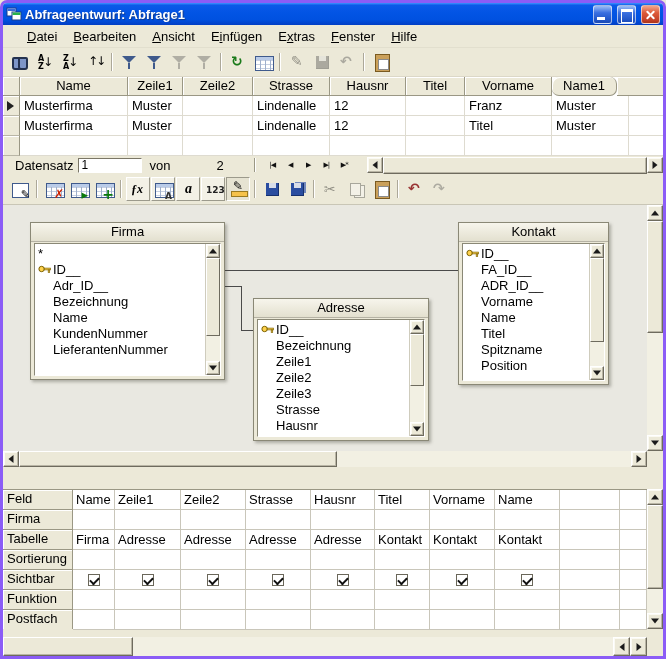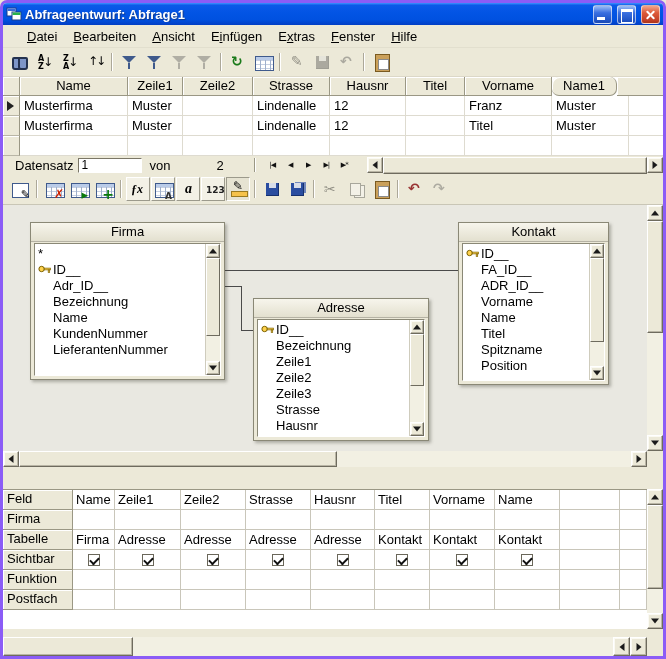--- a/index.html
+++ b/index.html
@@ -562,20 +562,33 @@
           <div class="qg-cell" style="width: 65px;">Adresse</div>
           <div class="qg-cell" style="width: 65px;">Adresse</div>
           <div class="qg-cell" style="width: 64px;">Adresse</div>
           <div class="qg-cell" style="width: 55px;">Kontakt</div>
           <div class="qg-cell" style="width: 65px;">Kontakt</div>
           <div class="qg-cell" style="width: 65px;">Kontakt</div>
           <div class="qg-cell" style="width: 60px;"></div>
           <div class="qg-cell" style="width: 27px;"></div>
         </div>
         <div class="qg-row">
+          <div class="qg-label">Sortierung</div>
+          <div class="qg-cell" style="width: 42px;"></div>
+          <div class="qg-cell" style="width: 66px;"></div>
+          <div class="qg-cell" style="width: 65px;"></div>
+          <div class="qg-cell" style="width: 65px;"></div>
+          <div class="qg-cell" style="width: 64px;"></div>
+          <div class="qg-cell" style="width: 55px;"></div>
+          <div class="qg-cell" style="width: 65px;"></div>
+          <div class="qg-cell" style="width: 65px;"></div>
+          <div class="qg-cell" style="width: 60px;"></div>
+          <div class="qg-cell" style="width: 27px;"></div>
+        </div>
+        <div class="qg-row">
           <div class="qg-label">Sichtbar</div>
           <div class="qg-cell" style="width: 42px;">
             <span class="qchk checked"></span>
           </div>
           <div class="qg-cell" style="width: 66px;">
             <span class="qchk checked"></span>
           </div>
           <div class="qg-cell" style="width: 65px;">
             <span class="qchk checked"></span>
           </div>

